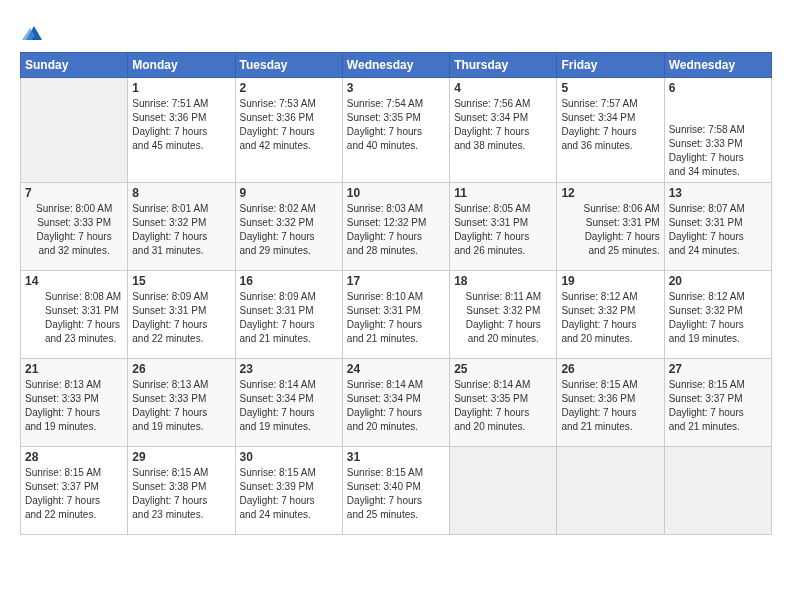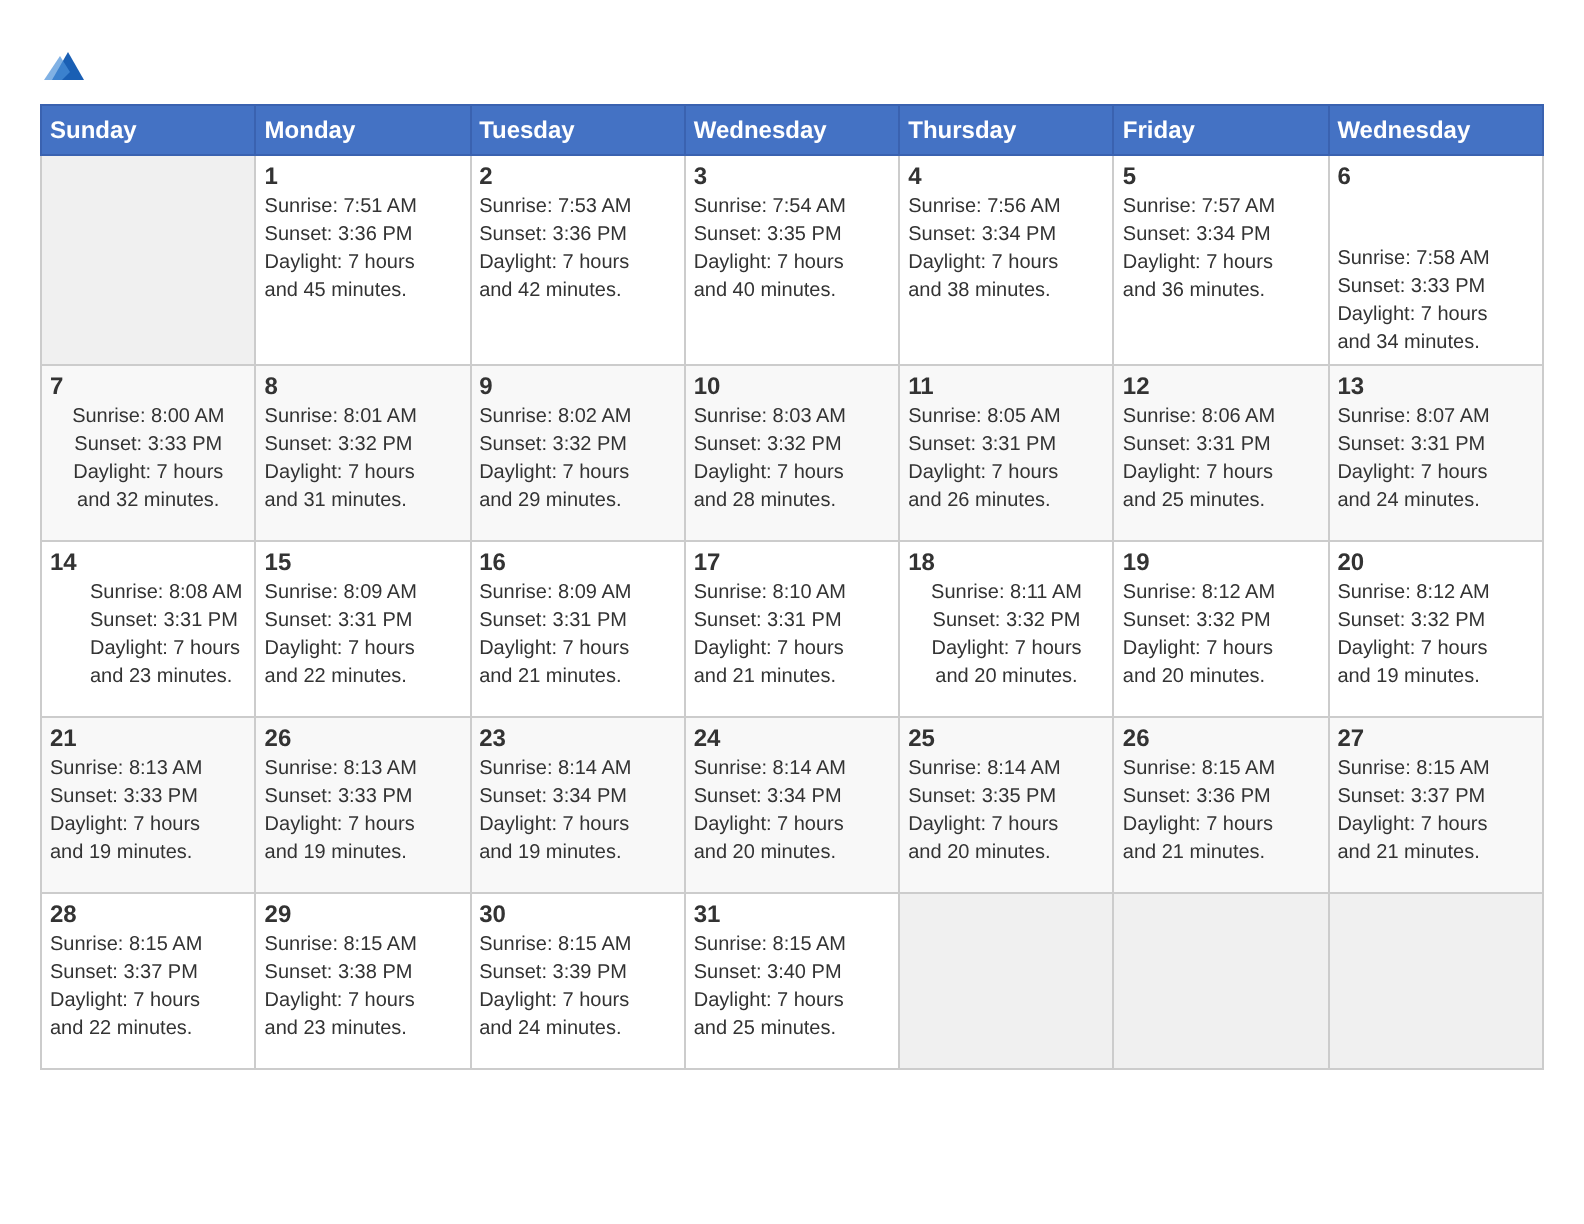--- a/index.html
+++ b/index.html
@@ -202,34 +202,34 @@
           <td>
             <span class="day-num">9</span>
             <div class="day-info" style="white-space: pre-line;">Sunrise: 8:02 AM
 Sunset: 3:32 PM
 Daylight: 7 hours
 and 29 minutes.</div>
           </td>
           <td>
             <span class="day-num">10</span>
             <div class="day-info" style="white-space: pre-line;">Sunrise: 8:03 AM
-Sunset: 3:32 PM
+Sunset: 12:32 PM
 Daylight: 7 hours
 and 28 minutes.</div>
           </td>
           <td>
             <span class="day-num">11</span>
             <div class="day-info" style="white-space: pre-line;">Sunrise: 8:05 AM
 Sunset: 3:31 PM
 Daylight: 7 hours
 and 26 minutes.</div>
           </td>
           <td>
             <span class="day-num">12</span>
-            <div class="day-info" style="white-space: pre-line;">Sunrise: 8:06 AM
+            <div class="day-info" style="white-space: pre-line; text-align: right;">Sunrise: 8:06 AM
 Sunset: 3:31 PM
 Daylight: 7 hours
 and 25 minutes.</div>
           </td>
           <td>
             <span class="day-num">13</span>
             <div class="day-info" style="white-space: pre-line;">Sunrise: 8:07 AM
 Sunset: 3:31 PM
 Daylight: 7 hours
 and 24 minutes.</div>

